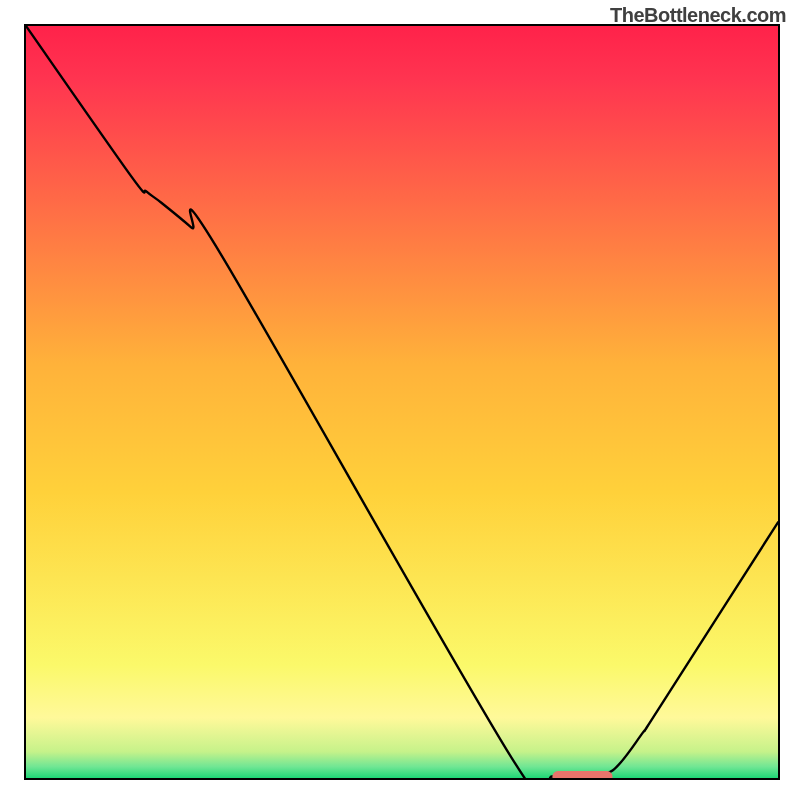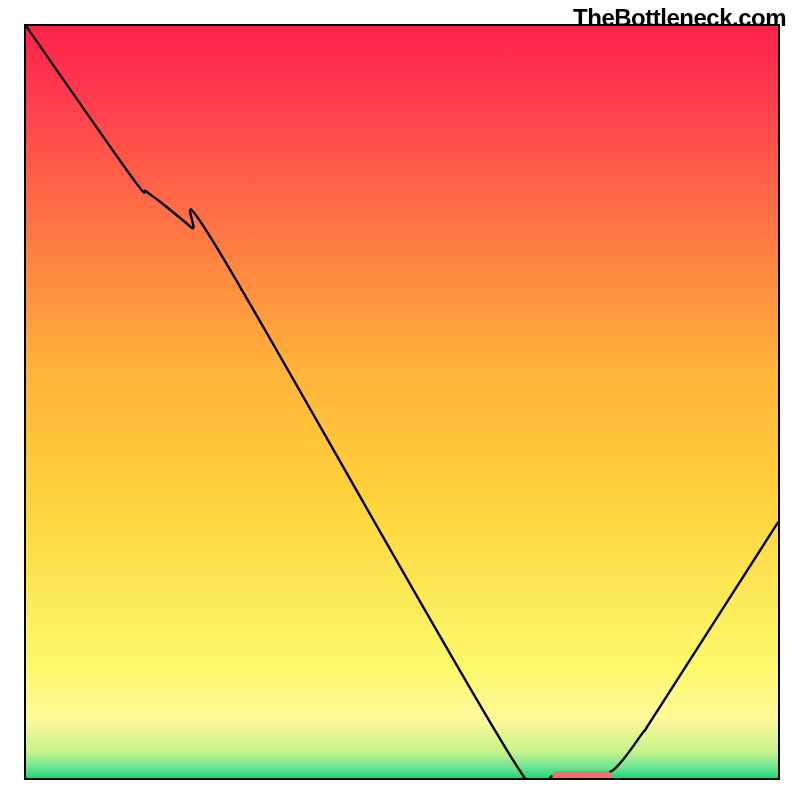--- a/index.html
+++ b/index.html
@@ -7,23 +7,23 @@
     width: 800px;
     height: 800px;
     background: #ffffff;
     position: relative;
     font-family: Arial, sans-serif;
   }
   .watermark {
     position: absolute;
     top: 4px;
     right: 14px;
-    font-size: 24px;
+    font-size: 20px;
     font-weight: bold;
-    color: #000000;
+    color: #404040;
     letter-spacing: -0.5px;
   }
   .plot-area {
     position: absolute;
     left: 24px;
     top: 24px;
     width: 756px;
     height: 756px;
     border: 2.5px solid #000;
   }

